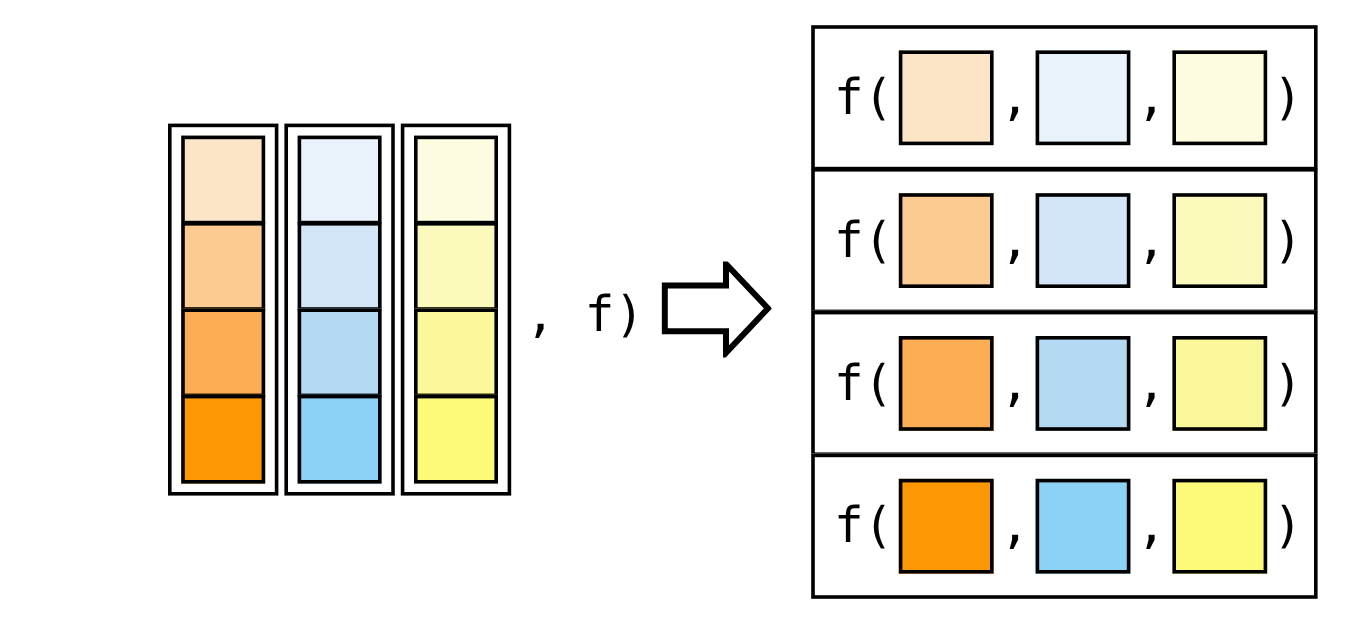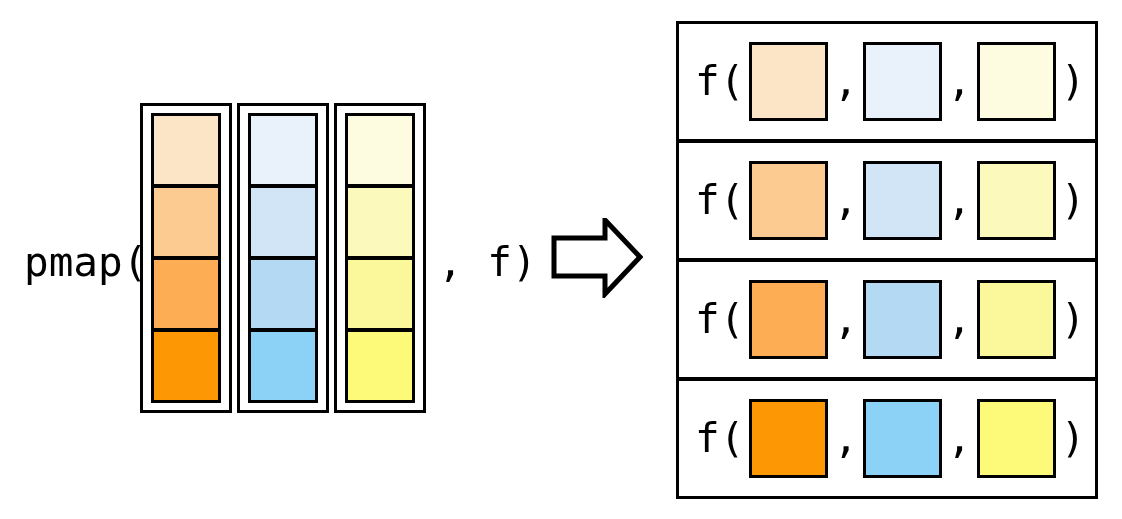--- a/index.html
+++ b/index.html
@@ -99,21 +99,20 @@
     box-sizing: border-box;
     border: 3px solid #000;
     flex: 0 0 auto;
   }
 </style>
 </head>
 <body>
 
 <div class="canvas">
 
-  <div class="mono expr-prefix">pmap(</div>
 
   <div class="columns">
     <div class="col">
       <div class="cell" style="background: rgb(252, 228, 198);"></div>
       <div class="cell" style="background: rgb(252, 203, 146);"></div>
       <div class="cell" style="background: rgb(253, 174, 85);"></div>
       <div class="cell" style="background: rgb(253, 151, 4);"></div>
     </div>
     <div class="col">
       <div class="cell" style="background: rgb(233, 242, 250);"></div>

